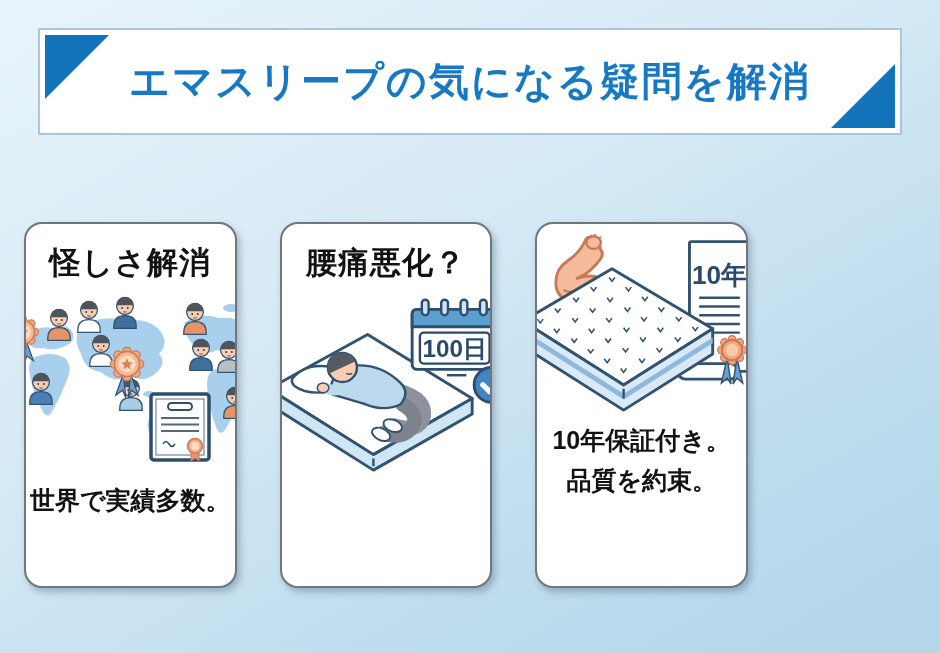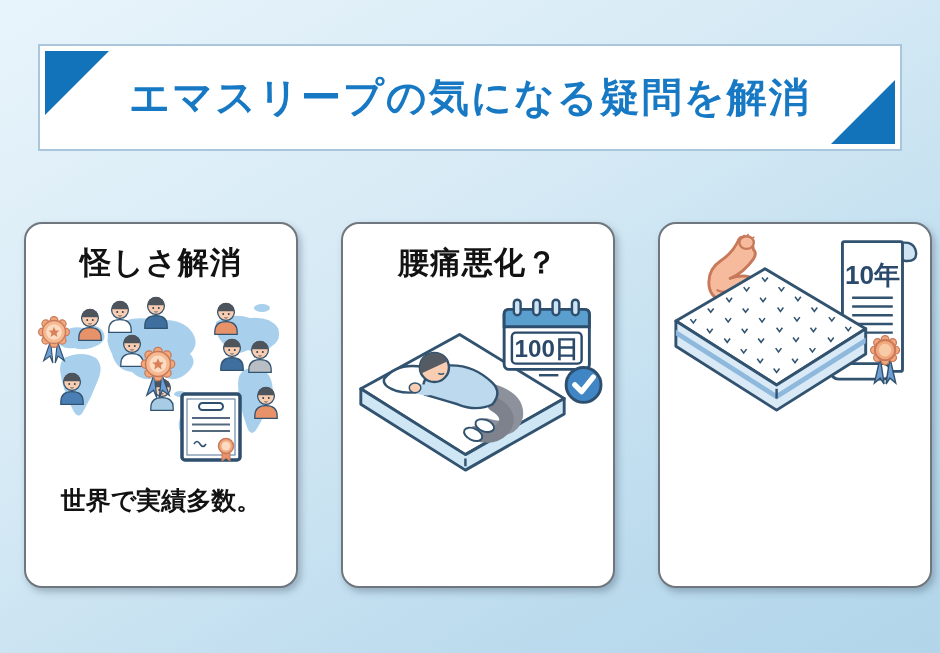--- a/index.html
+++ b/index.html
@@ -6,29 +6,29 @@
     --accent:#1273ba;
     --navy:#32536f;
     --title-blue:#1779c4;
   }
   *{margin:0;padding:0;box-sizing:border-box}
   html,body{width:940px;height:653px;overflow:hidden;
     font-family:"Liberation Sans","DejaVu Sans",sans-serif;}
   .page{position:relative;width:940px;height:653px;
     background:linear-gradient(150deg,#e8f4fb 0%,#d6eaf5 40%,#bddcee 75%,#b2d5ea 100%);}
   
-  .banner{position:absolute;left:38px;top:44px;width:864px;height:107px;
+  .banner{position:absolute;left:38px;top:28px;width:864px;height:107px;
     background:#ffffff;border:2px solid #a9c6dc;}
   .tri{position:absolute;width:0;height:0;}
   .tri.tl{left:5px;top:5px;border-top:64px solid var(--accent);border-right:64px solid transparent;}
   .tri.br{right:5px;bottom:5px;border-bottom:64px solid var(--accent);border-left:64px solid transparent;}
   .banner-title{position:absolute;inset:0;display:flex;align-items:center;justify-content:center;
     font-size:40px;font-weight:800;color:var(--title-blue);letter-spacing:2px;white-space:nowrap;}
   
-  .cards{position:absolute;left:24px;top:222px;width:908px;display:flex;gap:43px;}
+  .cards{position:absolute;left:24px;top:222px;width:724px;display:flex;gap:43px;}
   .card{width:278px;height:366px;background:#fff;border:2px solid #70767d;border-radius:18px;
     box-shadow:3px 4px 7px rgba(70,90,110,.38);
     display:flex;flex-direction:column;align-items:center;overflow:hidden;}
   .card-title{margin-top:18px;font-size:31px;font-weight:800;color:#121212;letter-spacing:1px;white-space:nowrap;}
   .illo{width:262px;height:184px;margin-top:6px;flex:0 0 auto;}
   .illo svg{width:100%;height:100%;display:block;}
   .caption{margin-top:6px;text-align:center;font-size:25px;font-weight:700;color:#121212;line-height:1.6;white-space:nowrap;}
   svg text{font-family:"Liberation Sans","DejaVu Sans",sans-serif;}
 </style>
 </head>
@@ -254,16 +254,20 @@
                 <use href="#c3vm" x="169" y="92"></use>
               <use href="#c3vm" x="112" y="145"></use>
                 <use href="#c3vm" x="131" y="135"></use>
                 <use href="#c3vm" x="149" y="124"></use>
                 <use href="#c3vm" x="168" y="113"></use>
                 <use href="#c3vm" x="186" y="102"></use>
             </g>
           </g>
         </svg>
       </div>
+      <p class="caption">
+        <span>10年保証付き。</span><br>
+        <span>品質を約束。</span>
+      </p>
     </section>
 
   </main>
 </div>
 
 </body></html>

